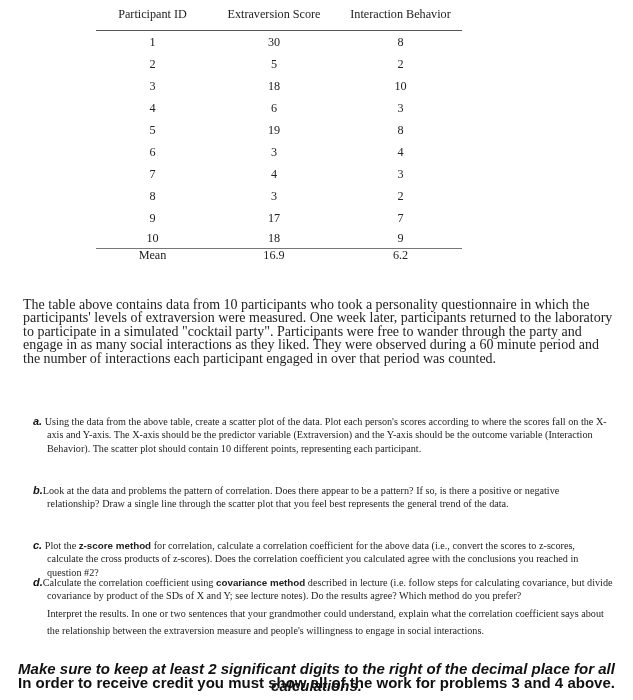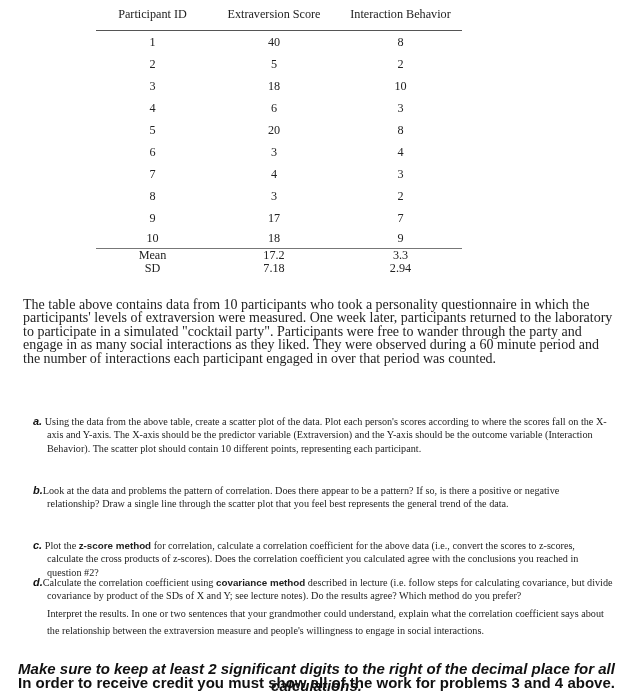--- a/index.html
+++ b/index.html
@@ -46,41 +46,41 @@
     <thead>
       <tr>
         <th class="c1">Participant ID</th>
         <th class="c2">Extraversion Score</th>
         <th class="c3">Interaction Behavior</th>
       </tr>
     </thead>
     <tbody>
       <tr>
           <td>1</td>
-          <td>40</td>
+          <td>30</td>
           <td>8</td>
         </tr>
       <tr>
           <td>2</td>
           <td>5</td>
           <td>2</td>
         </tr>
       <tr>
           <td>3</td>
           <td>18</td>
           <td>10</td>
         </tr>
       <tr>
           <td>4</td>
           <td>6</td>
           <td>3</td>
         </tr>
       <tr>
           <td>5</td>
-          <td>20</td>
+          <td>19</td>
           <td>8</td>
         </tr>
       <tr>
           <td>6</td>
           <td>3</td>
           <td>4</td>
         </tr>
       <tr>
           <td>7</td>
           <td>4</td>
@@ -96,27 +96,22 @@
           <td>17</td>
           <td>7</td>
         </tr>
       <tr class="last">
           <td>10</td>
           <td>18</td>
           <td>9</td>
         </tr>
       <tr class="stat">
           <td>Mean</td>
-          <td>17.2</td>
-          <td>3.3</td>
-        </tr>
-      <tr class="stat">
-          <td>SD</td>
-          <td>7.18</td>
-          <td>2.94</td>
+          <td>16.9</td>
+          <td>6.2</td>
         </tr>
     </tbody>
   </table>
 </div>
 
 <p class="intro" style="margin:0;">The table above contains data from 10 participants who took a personality questionnaire in which the participants' levels of extraversion were measured.  One week later, participants returned to the laboratory to participate in a simulated "cocktail party".  Participants were free to wander through the party and engage in as many social interactions as they liked. They were observed during a 60 minute period and the number of interactions each participant engaged in over that period was counted.</p>
 
 <div class="q" style="top:378px;">
   <div class="hang">
     <span class="letter">a.</span>

